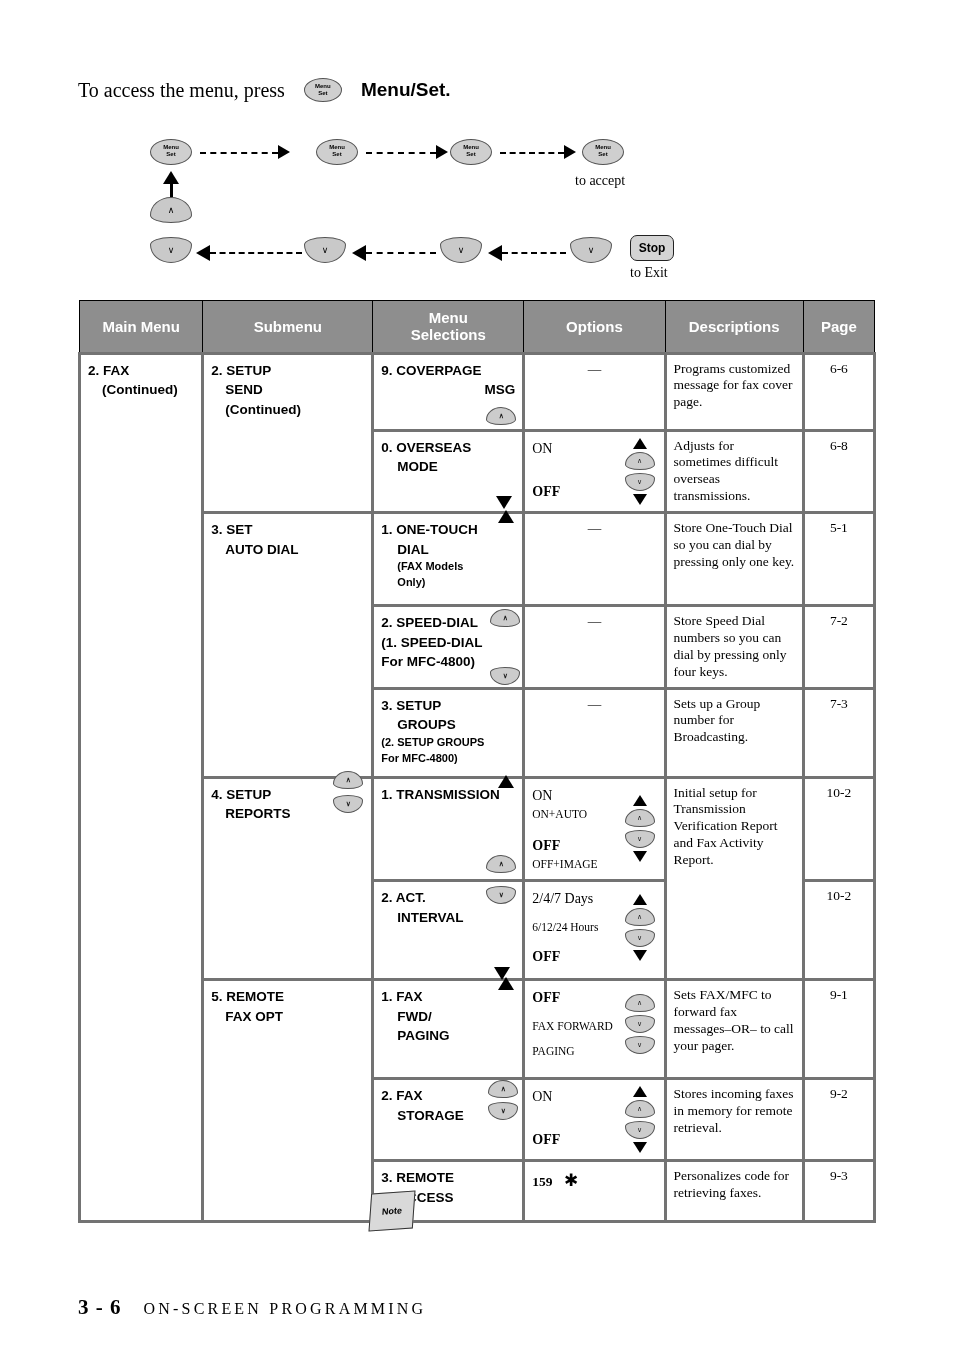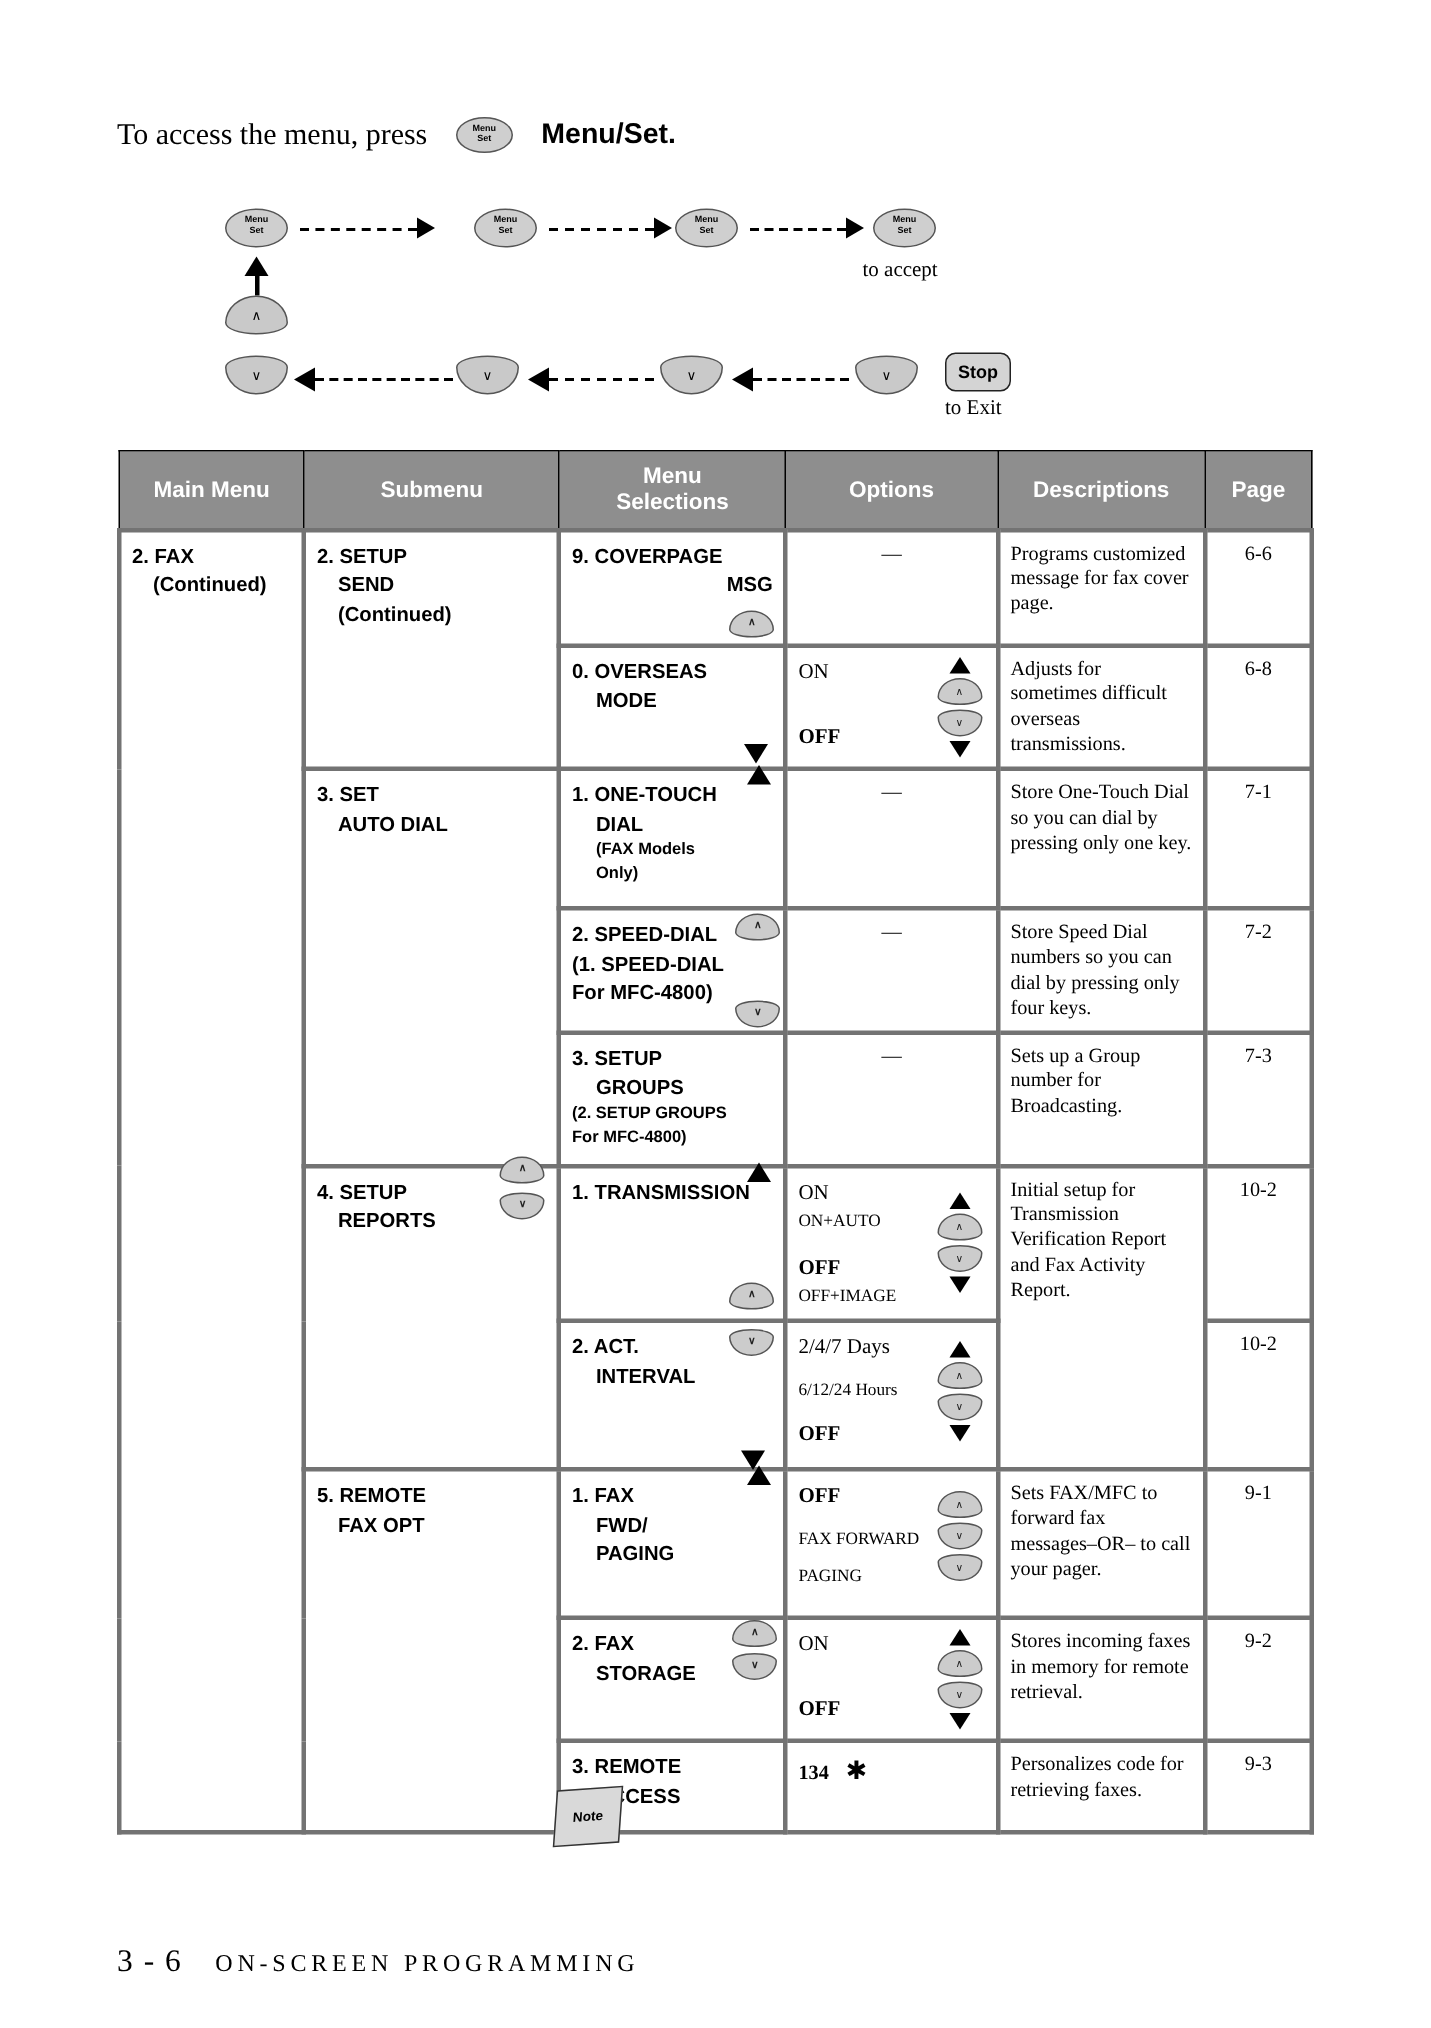--- a/index.html
+++ b/index.html
@@ -162,21 +162,21 @@
     display:flex;align-items:center;justify-content:center;
     font-family:"Liberation Sans",sans-serif;font-size:9px;font-weight:bold;
   }
   .notetext{font-family:"Liberation Serif",serif;font-size:19px;}
 
   
   .footer{
     position:absolute;left:78px;top:1295px;
     font-family:"Liberation Serif",serif;
   }
-  .footer .num{font-weight:normal;font-size:21px;letter-spacing:1px;}
+  .footer .num{font-weight:bold;font-size:21px;letter-spacing:1px;}
   .footer .txt{font-size:16px;letter-spacing:3.2px;margin-left:18px;}
 </style>
 </head>
 <body>
 
 <div class="page">
 
   <div class="intro">
     <span>To access the menu, press</span>
     <span class="msbtn">
@@ -345,21 +345,21 @@
           <div>1.  ONE-TOUCH</div>
           <div style="padding-left:16px;">DIAL</div>
           <div class="sm" style="padding-left:16px;">(FAX Models</div>
           <div class="sm" style="padding-left:16px;">Only)</div>
           <div style="position:absolute;right:8px;top:-4px;">
               <div class="tri-up" style="position:relative;"></div>
             </div>
         </td>
         <td class="nodash"><span>—</span></td>
         <td class="desc">Store One-Touch Dial so you can dial by pressing only one key.</td>
-        <td class="pg">7-1</td>
+        <td class="pg">5-1</td>
       </tr>
 
       <tr>
         <td class="selrow sel-cell" style="height:62px;">
           <div>2.  SPEED-DIAL</div>
           <div>(1. SPEED-DIAL</div>
           <div>For MFC-4800)</div>
           <div style="position:absolute;right:2px;top:2px;">
               <div class="minirock">
                 <div class="g">∧</div>
@@ -552,21 +552,21 @@
         <td class="desc">Stores incoming faxes in memory for remote retrieval.</td>
         <td class="pg">9-2</td>
       </tr>
 
       <tr>
         <td class="selrow sel-cell" style="height:46px;">
           <div>3.  REMOTE</div>
           <div style="padding-left:16px;">ACCESS</div>
         </td>
         <td class="optrow">
-          <span class="bld">134</span>
+          <span class="bld">159</span>
           <span style="margin-left:8px;font-size:17px;">✱</span>
         </td>
         <td class="desc">Personalizes code for retrieving faxes.</td>
         <td class="pg">9-3</td>
       </tr>
     </tbody>
   </table>
 
   <div class="notewrap">
     <div class="noteicon">

